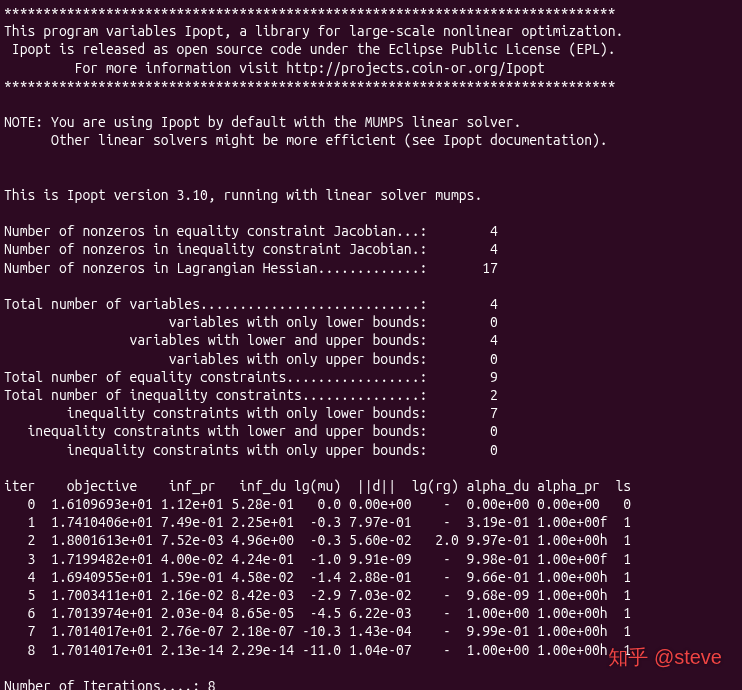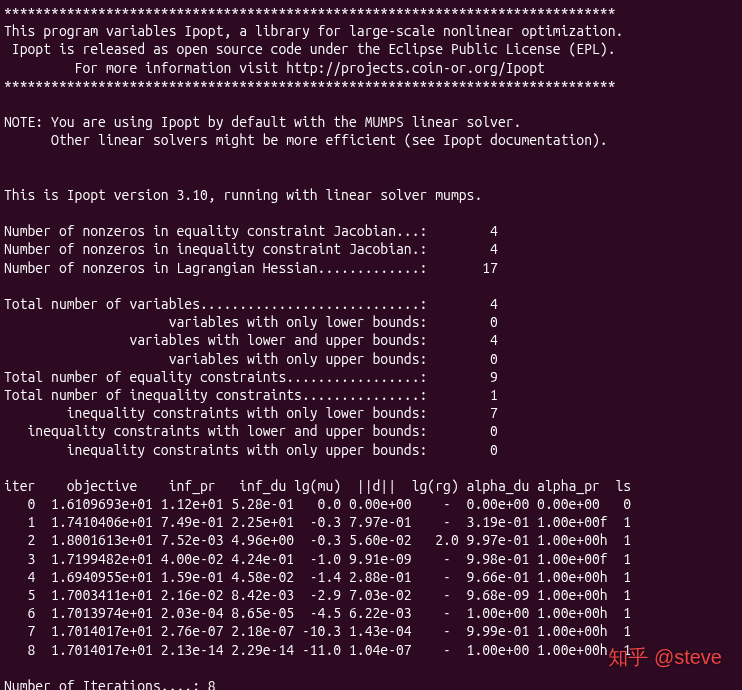--- a/index.html
+++ b/index.html
@@ -51,21 +51,21 @@
 <span></span>
 <span>Number of nonzeros in equality constraint Jacobian...:        4</span>
 <span>Number of nonzeros in inequality constraint Jacobian.:        4</span>
 <span>Number of nonzeros in Lagrangian Hessian.............:       17</span>
 <span></span>
 <span>Total number of variables............................:        4</span>
 <span>                     variables with only lower bounds:        0</span>
 <span>                variables with lower and upper bounds:        4</span>
 <span>                     variables with only upper bounds:        0</span>
 <span>Total number of equality constraints.................:        9</span>
-<span>Total number of inequality constraints...............:        1</span>
+<span>Total number of inequality constraints...............:        2</span>
 <span>        inequality constraints with only lower bounds:        7</span>
 <span>   inequality constraints with lower and upper bounds:        0</span>
 <span>        inequality constraints with only upper bounds:        0</span>
 <span></span>
 <span>iter    objective    inf_pr   inf_du lg(mu)  ||d||  lg(rg) alpha_du alpha_pr  ls</span>
 <span>   0  1.6109693e+01 1.12e+01 5.28e-01   0.0 0.00e+00    -  0.00e+00 0.00e+00   0</span>
 <span>   1  1.7410406e+01 7.49e-01 2.25e+01  -0.3 7.97e-01    -  3.19e-01 1.00e+00f  1</span>
 <span>   2  1.8001613e+01 7.52e-03 4.96e+00  -0.3 5.60e-02   2.0 9.97e-01 1.00e+00h  1</span>
 <span>   3  1.7199482e+01 4.00e-02 4.24e-01  -1.0 9.91e-09    -  9.98e-01 1.00e+00f  1</span>
 <span>   4  1.6940955e+01 1.59e-01 4.58e-02  -1.4 2.88e-01    -  9.66e-01 1.00e+00h  1</span>

